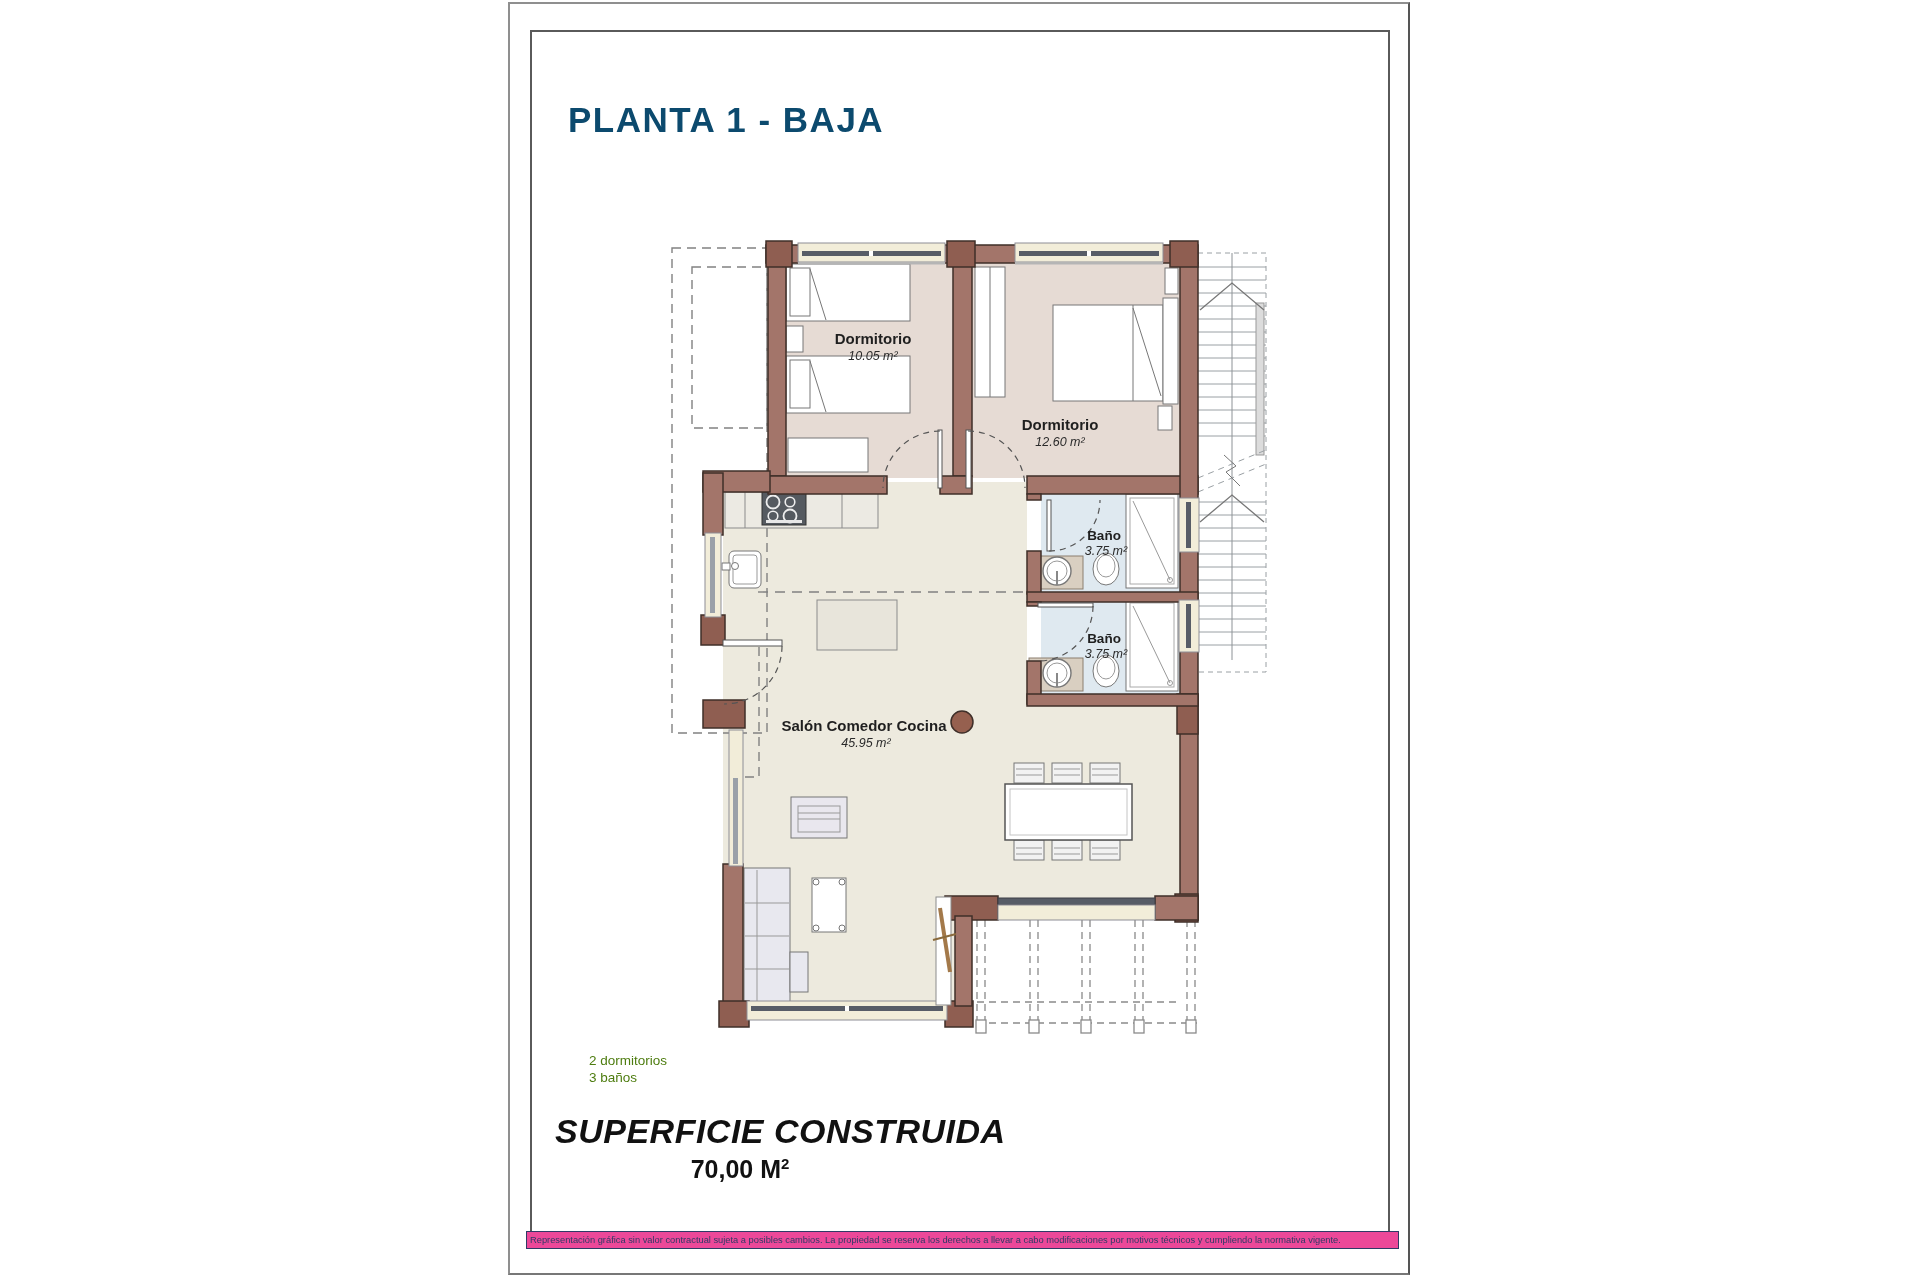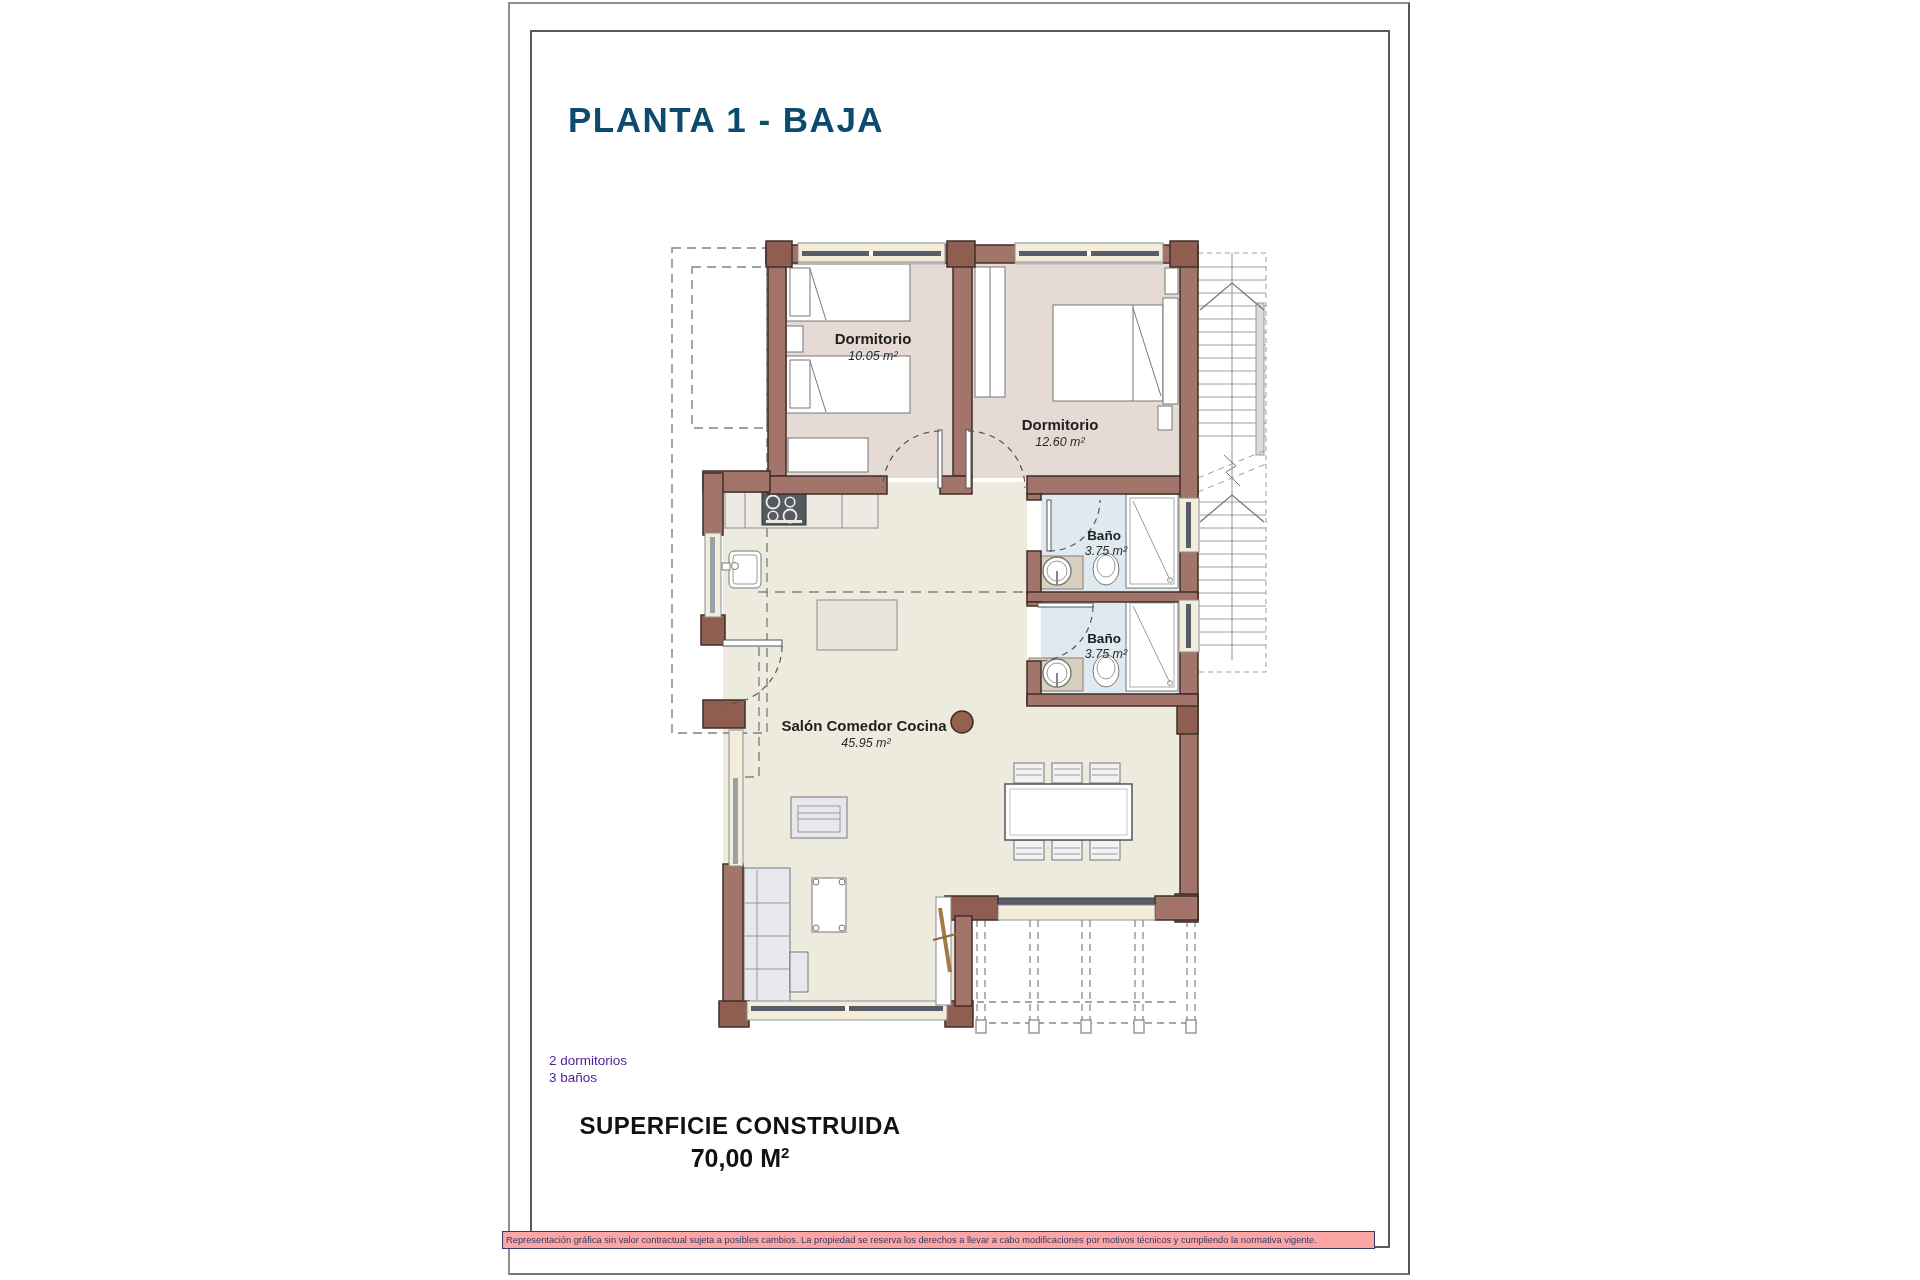--- a/index.html
+++ b/index.html
@@ -3,28 +3,28 @@
 <meta charset="utf-8">
 <style>
   * { margin:0; padding:0; box-sizing:border-box; }
   html,body { background:#ffffff; font-family:"Liberation Sans", sans-serif; }
   #stage { position:relative; width:1920px; height:1280px; background:#fff; overflow:hidden; }
   #page-outer { position:absolute; left:508px; top:2px; width:902px; height:1273px;
     border-top:2px solid #8f8f8f; border-left:2px solid #8f8f8f; border-right:2px solid #555; border-bottom:2px solid #777; background:#fff; }
   #page-inner { position:absolute; left:530px; top:30px; width:860px; height:1218px; border:2px solid #5a5a5a; background:#fff; }
   #plan-svg { position:absolute; left:0; top:0; width:1920px; height:1280px; }
   .title { position:absolute; left:568px; top:100px; font-size:35px; font-weight:700; letter-spacing:1.5px; color:#0c4a6e; white-space:nowrap; }
-  .summary { position:absolute; left:549px; top:1052px; font-size:13.5px; color:#4c1d95; line-height:17px; }
+  .summary { position:absolute; left:589px; top:1052px; font-size:13.5px; color:#4d7c0f; line-height:17px; }
   .area-block { position:absolute; left:555px; top:1112px; width:370px; text-align:center; color:#111; }
-  .area-label { font-size:24px; font-weight:700; letter-spacing:0.5px; white-space:nowrap; }
+  .area-label { font-size:34px; font-weight:700; letter-spacing:0.5px; white-space:nowrap;font-style:italic; }
   .area-value { font-size:25px; font-weight:700; margin-top:4px; }
   .area-value sup { font-size:15px; }
-  .disclaimer { position:absolute; left:502px; top:1231px; width:873px; height:18px;
+  .disclaimer { position:absolute; left:526px; top:1231px; width:873px; height:18px;
     border:1px solid #2f3a66; color:#2f3a66; font-size:9.3px; line-height:16px; white-space:nowrap;
-    overflow:hidden; padding-left:3px; background:#fca5a5; }
+    overflow:hidden; padding-left:3px; background:#ec4899; }
   svg text { font-family:"Liberation Sans", sans-serif; }
   .room-name { font-size:15px; font-weight:700; fill:#1f1f1f; }
   .room-name-sm { font-size:13.5px; font-weight:700; fill:#1f1f1f; }
   .room-area { font-size:12.5px; font-style:italic; fill:#2b2b2b; }
 </style>
 </head>
 <body>
 
 <div id="stage">
   <div id="page-outer"></div>

